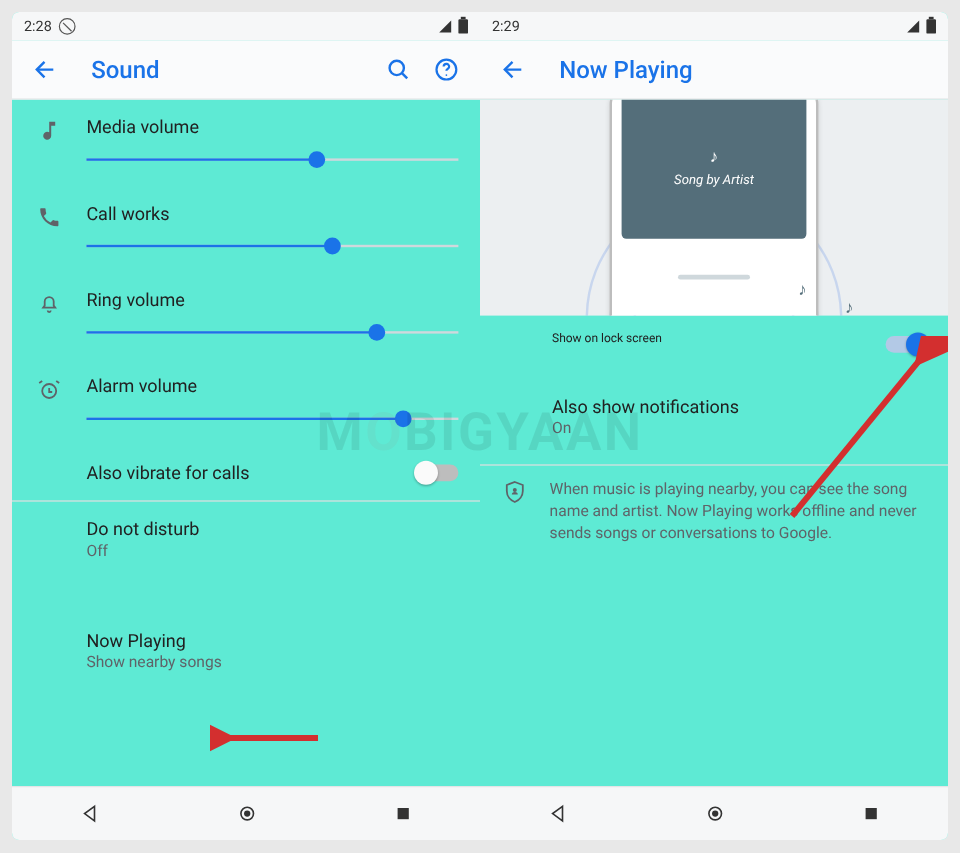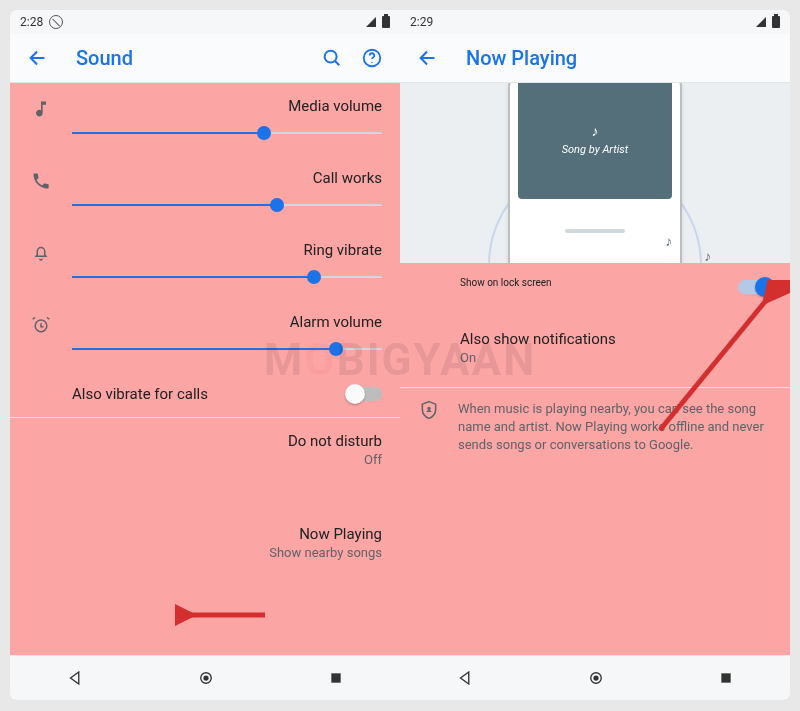--- a/index.html
+++ b/index.html
@@ -1,28 +1,28 @@
 <!DOCTYPE html>
 <html><head>
 <meta charset="utf-8">
 <style>
   html,body{margin:0;padding:0;font-family:Roboto,'Helvetica Neue',Arial,sans-serif;background:#e8e8e8;}
   .stage-wrap{position:relative;width:800px;height:711px;margin:0 auto;background:#e8e8e8;}
   .stage{position:absolute;left:10px;top:10px;width:780px;height:690px;background:#fff;border-radius:6px;overflow:hidden;display:flex;}
-  .phone{width:50%;height:100%;position:relative;background:#fca5a5;display:flex;flex-direction:column;}
+  .phone{width:50%;height:100%;position:relative;background:#5eead4;display:flex;flex-direction:column;}
   .statusbar{height:24px;background:#f6f7f8;display:flex;align-items:center;justify-content:space-between;padding:0 10px;font-size:12px;color:#333;}
   .status-r{display:flex;align-items:center;gap:6px;}
   .appbar{height:48px;display:flex;align-items:center;padding:0 8px;border-bottom:1px solid #e3e5e7;background:#fafbfc;}
   .appbar .title{color:#1a73e8;font-size:20px;font-weight:500;margin-left:18px;}
   .appbar .spacer{flex:1;}
   .iconbtn{width:40px;height:40px;display:flex;align-items:center;justify-content:center;color:#1a73e8;}
   .body{flex:1;overflow:hidden;position:relative;}
   .row{display:flex;align-items:flex-start;padding:14px 0 14px 0;}
   .row .lefticon{width:62px;display:flex;justify-content:center;align-items:flex-start;padding-top:2px;color:#5f6368;}
-  .row .content{flex:1;padding-right:18px;text-align:right;}
+  .row .content{flex:1;padding-right:18px;}
   .row .content .lbl{font-size:15px;color:#212121;margin-bottom:10px;}
   .row .content .sub{font-size:13px;color:#5f6368;margin-top:2px;}
   .slider{position:relative;height:16px;}
   .track{position:absolute;left:0;right:0;top:50%;height:2px;background:#cfd8dc;transform:translateY(-50%);}
   .fill{position:absolute;left:0;top:50%;height:2px;background:#1a73e8;transform:translateY(-50%);}
   .thumb{position:absolute;top:50%;width:14px;height:14px;background:#1a73e8;border-radius:50%;transform:translate(-50%,-50%);}
   .togglerow{padding:14px 18px 14px 18px;}
   .tgl-right{float:right;margin-top:2px;}
   .toggle{position:relative;width:34px;height:14px;background:#b3c9e6;border-radius:7px;display:inline-block;}
   .toggle .knob{position:absolute;right:-3px;top:-3px;width:20px;height:20px;background:#1a73e8;border-radius:50%;box-shadow:0 1px 2px rgba(0,0,0,.3);}
@@ -132,21 +132,21 @@
         </div>
 
         <div class="row">
           <div class="lefticon">
               <svg width="20" height="20" viewBox="0 0 24 24" fill="none" stroke="#5f6368" stroke-width="1.8">
                 <path d="M18 16H6l1.5-2V10a4.5 4.5 0 0 1 9 0v4L18 16z"></path>
                 <path d="M10.5 19a1.5 1.5 0 0 0 3 0"></path>
               </svg>
             </div>
           <div class="content">
-            <div class="lbl">Ring vibrate</div>
+            <div class="lbl">Ring volume</div>
             <div class="slider">
               <div class="track"></div>
                 <div class="fill" style="width:78%"></div>
                 <div class="thumb" style="left:78%"></div>
             </div>
           </div>
         </div>
 
         <div class="row">
           <div class="lefticon">

